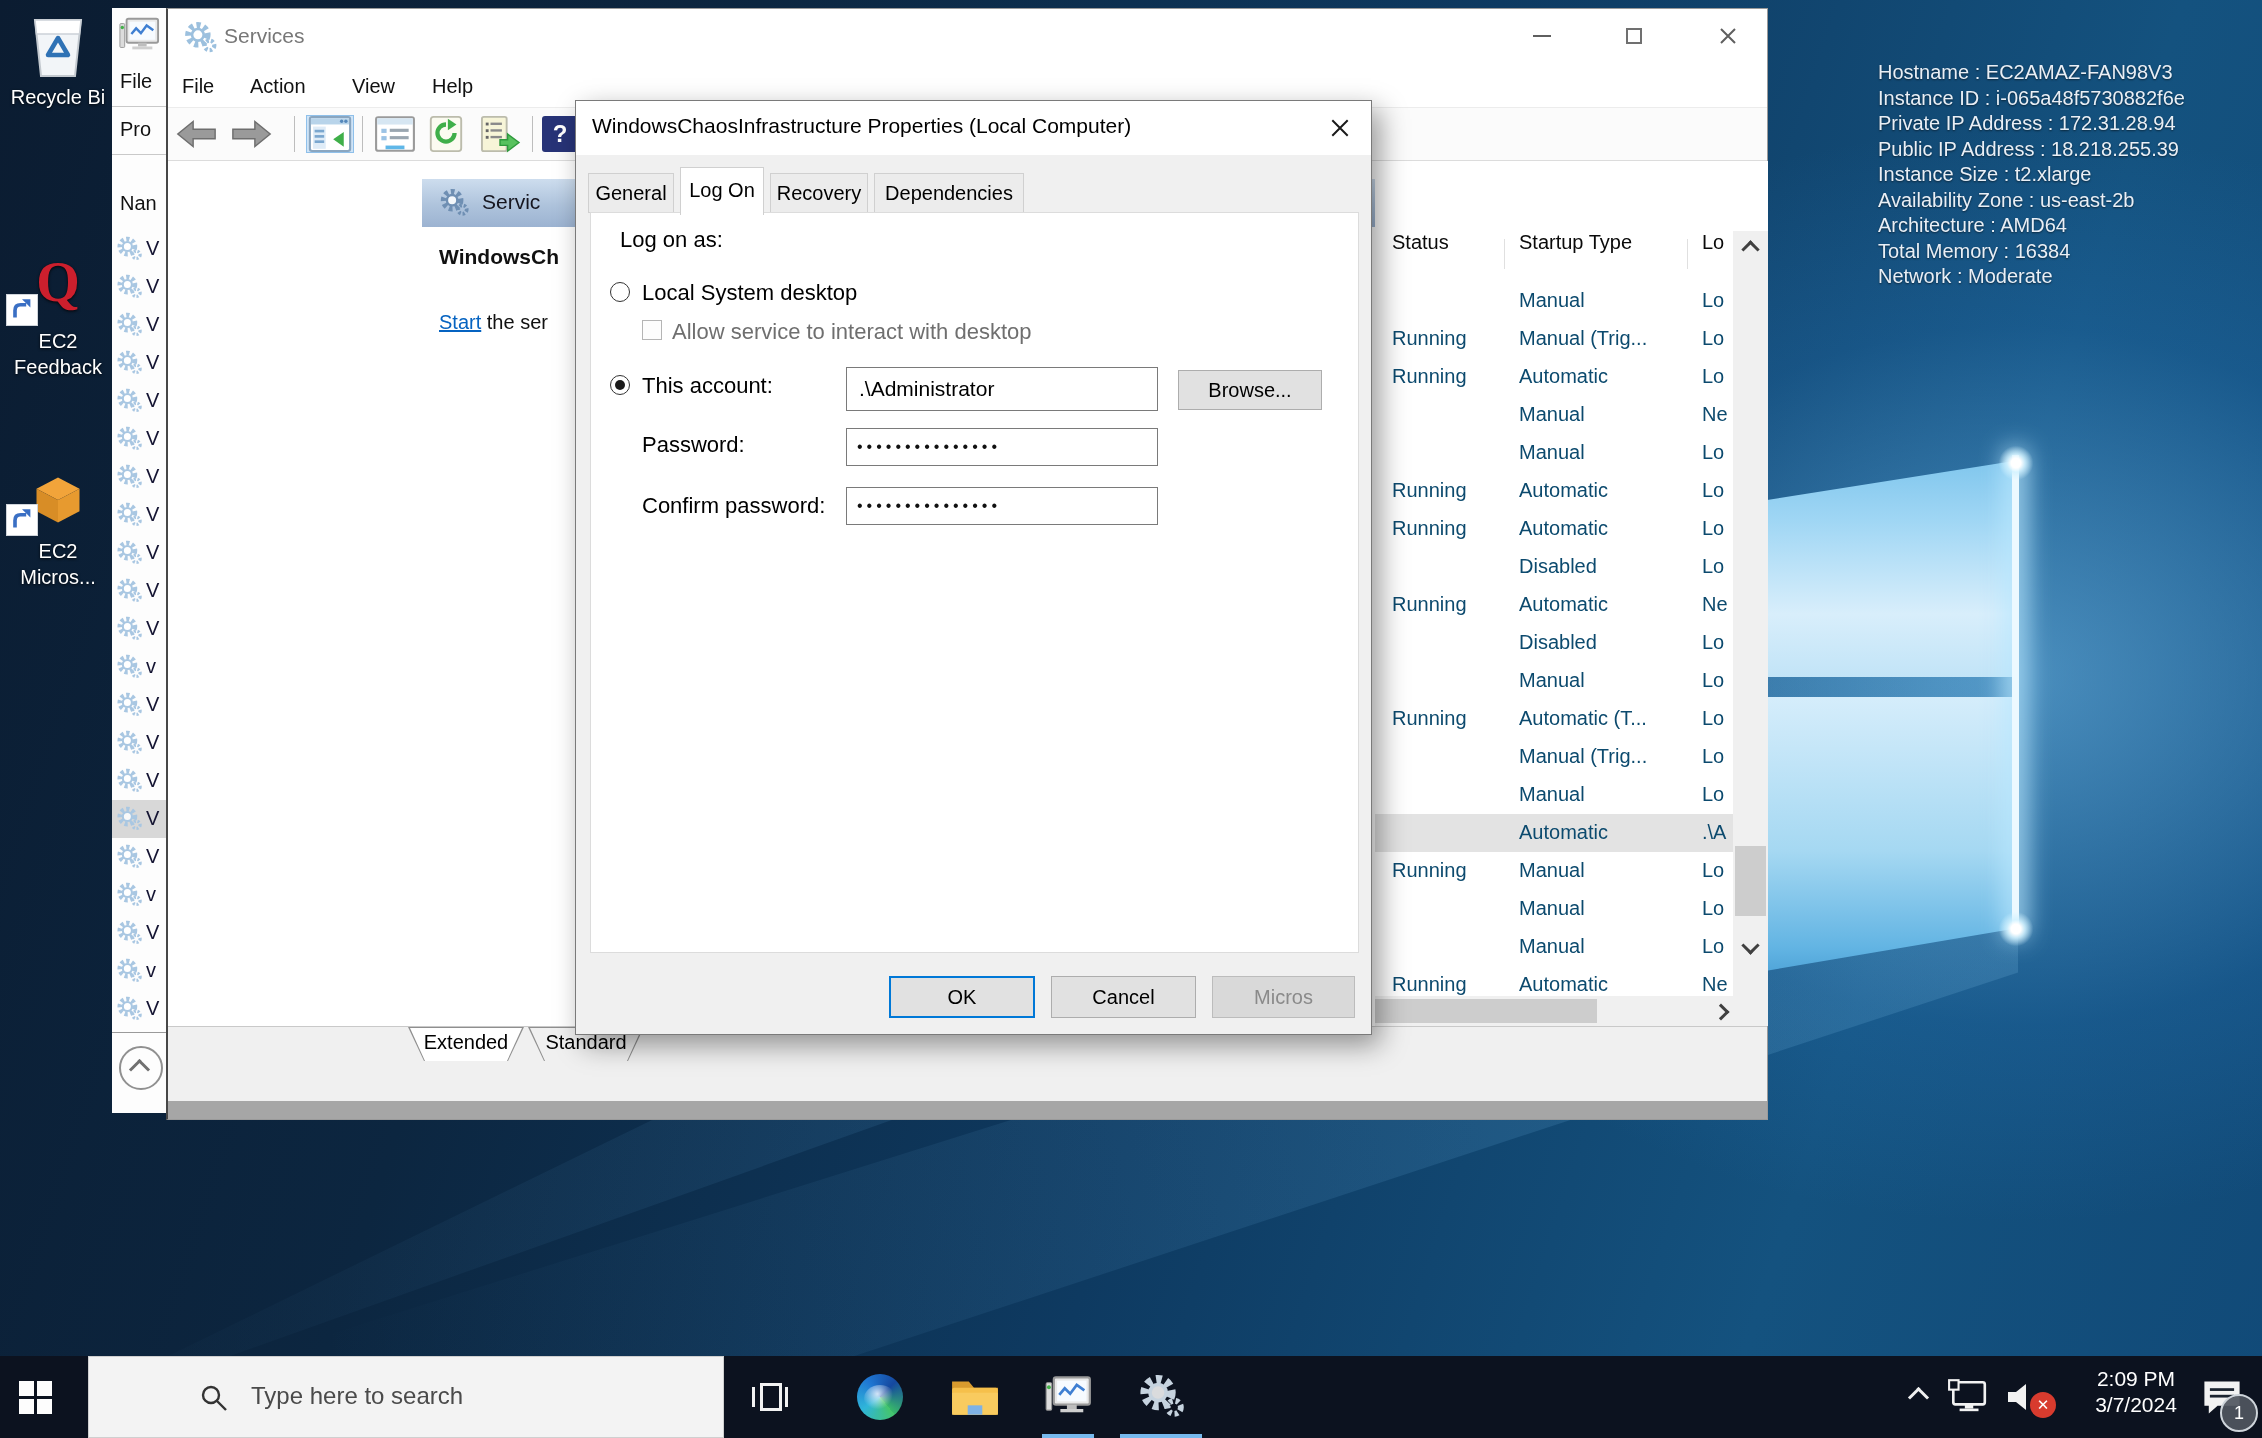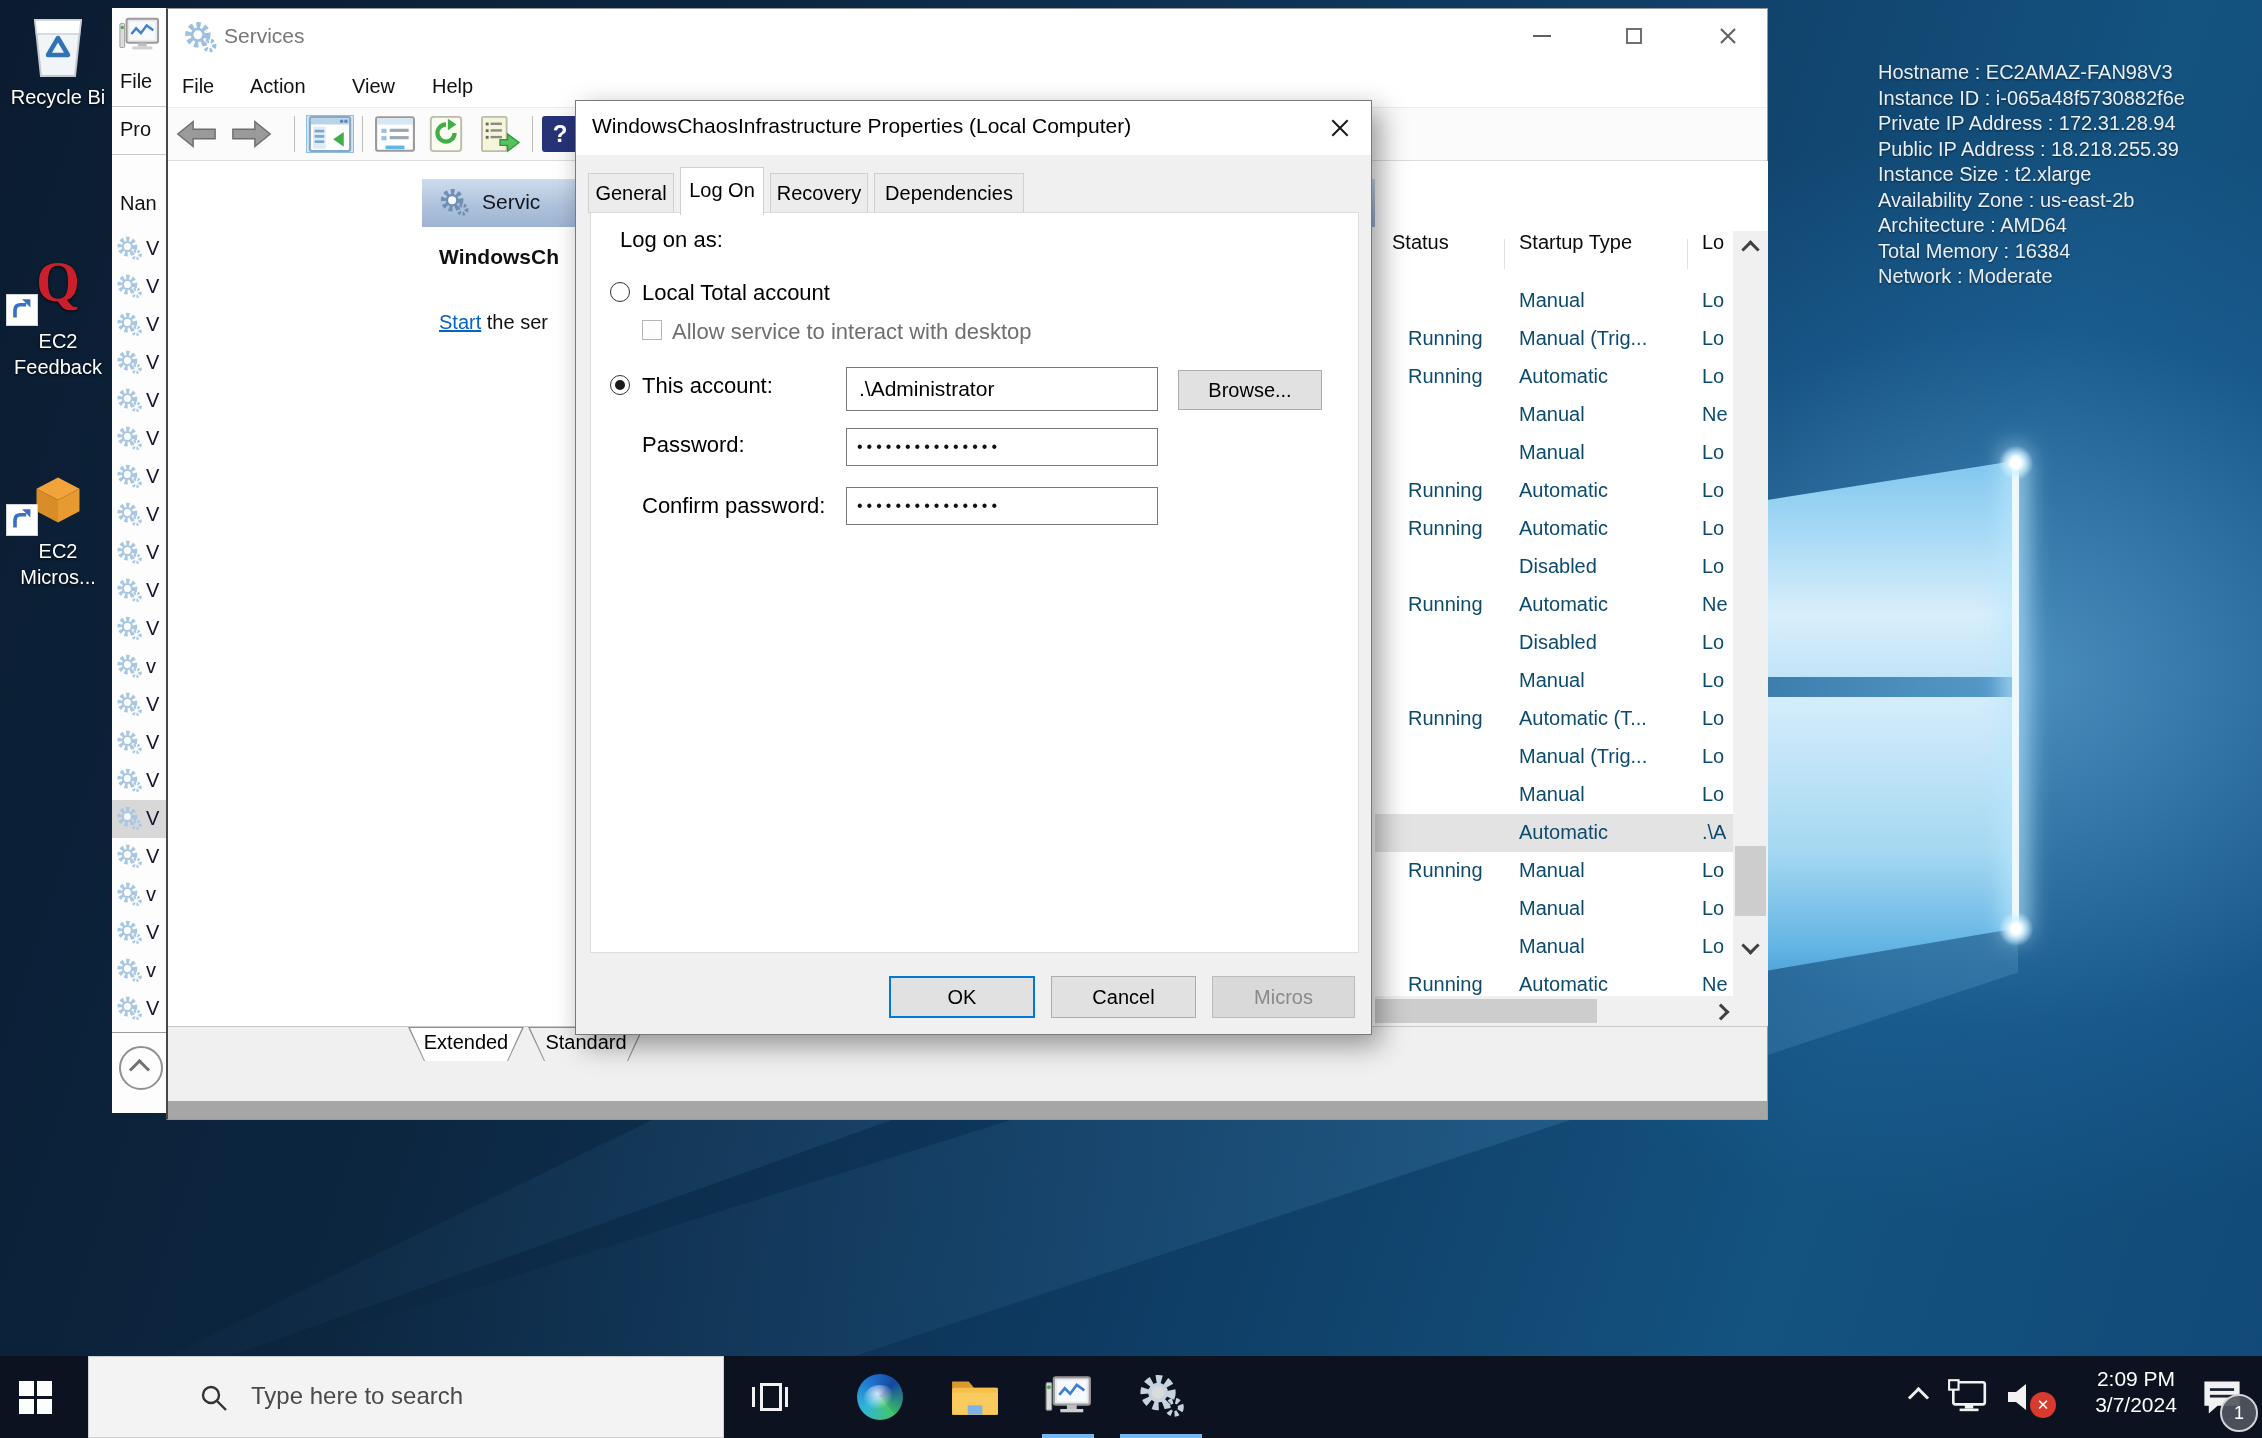--- a/index.html
+++ b/index.html
@@ -81,21 +81,21 @@
   #ext-start{position:absolute;left:17px;top:84px;font-size:20px;white-space:nowrap;}
   #ext-start a{color:#0563c1;text-decoration:underline;}
   
   #list{position:absolute;left:1207px;top:152px;width:393px;height:865px;background:#fff;}
   .hdr{position:absolute;top:70px;font-size:20px;color:#0a0a0a;}
   .hdrline{position:absolute;top:78px;width:1px;height:30px;background:#e0e0e0;}
   #rows{position:absolute;left:0;top:121px;width:358px;height:714px;overflow:hidden;}
   .svcrow{position:relative;height:38px;font-size:20px;color:#0c4a6e;}
   .svcrow.sel{background:#e3e3e3;}
   .svcrow span{position:absolute;top:7px;white-space:nowrap;}
-  .cs{left:33px;}.ct{left:144px;}.cl{left:327px;}
+  .cs{left:17px;}.ct{left:144px;}.cl{left:327px;}
   
   #vscroll{position:absolute;left:358px;top:70px;width:35px;height:765px;background:#f0f0f0;}
   .sbtn{position:absolute;left:0;width:35px;height:32px;display:flex;align-items:center;justify-content:center;}
   #vthumb{position:absolute;left:2px;top:615px;width:31px;height:70px;background:#cdcdcd;}
   #hscroll{position:absolute;left:0;top:835px;width:358px;height:30px;background:#f0f0f0;}
   #hthumb{position:absolute;left:0;top:3px;width:222px;height:24px;background:#cdcdcd;}
   #hbtn{position:absolute;right:6px;top:8px;}
   #scorner{position:absolute;left:358px;top:835px;width:35px;height:30px;background:#f0f0f0;}
   
   #ftabs{position:absolute;left:0;top:1017px;width:100%;height:38px;background:#f0f0f0;border-top:1px solid #c9c9c9;box-sizing:border-box;}
@@ -668,21 +668,21 @@
     </div>
     <span class="dtab" style="left:12px;width:86px;">General</span>
     <span class="dtab active" style="left:104px;width:84px;">Log On</span>
     <span class="dtab" style="left:194px;width:98px;">Recovery</span>
     <span class="dtab" style="left:298px;width:150px;">Dependencies</span>
 
     <div id="dpanel">
       <span class="dlabel" style="left:29px;top:14px;">Log on as:</span>
 
       <span class="radio" style="left:19px;top:69px;"></span>
-      <span class="dlabel" style="left:51px;top:67px;">Local Total account</span>
+      <span class="dlabel" style="left:51px;top:67px;">Local System desktop</span>
 
       <span class="cbox" style="left:51px;top:107px;"></span>
       <span class="dlabel gray" style="left:81px;top:106px;">Allow service to interact with desktop</span>
 
       <span class="radio sel" style="left:19px;top:162px;"></span>
       <span class="dlabel" style="left:51px;top:160px;">This account:</span>
 
       <div class="field" style="left:255px;top:154px;width:312px;height:44px;">
         <input type="text" value=".\Administrator" style="">
       </div>

